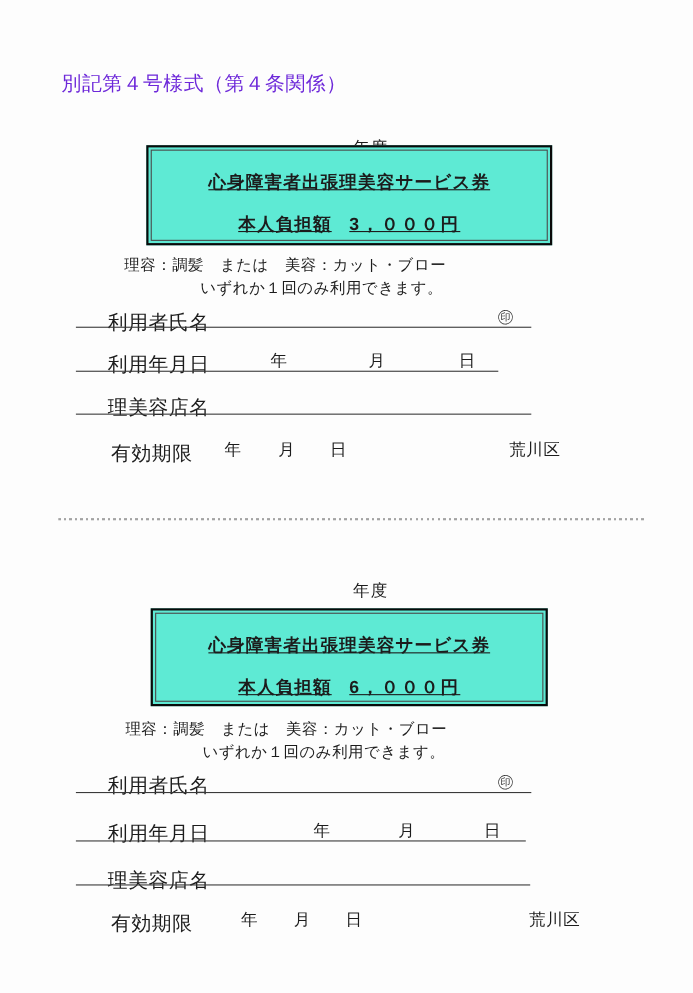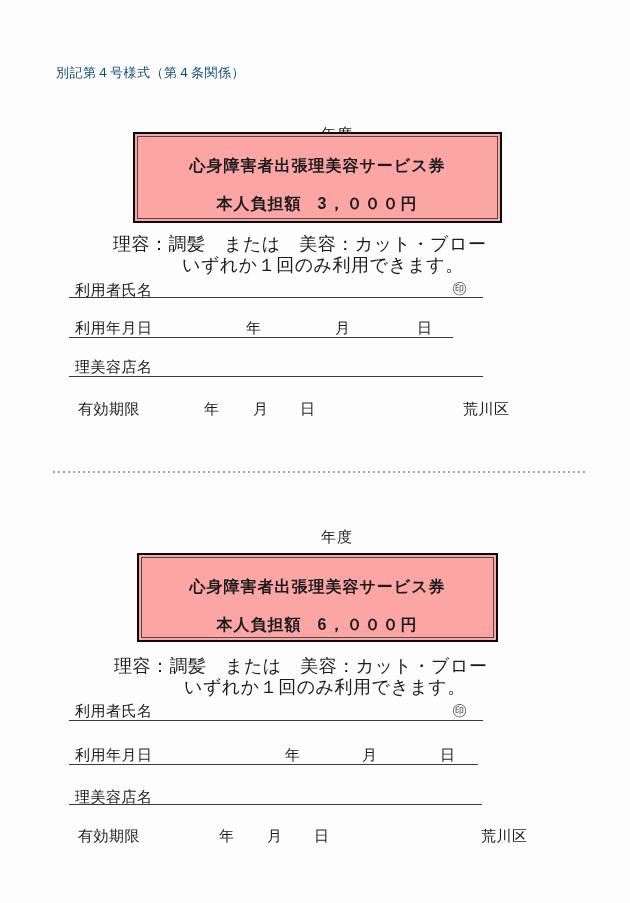--- a/index.html
+++ b/index.html
@@ -10,48 +10,49 @@
     margin:0 auto;
     background:#fdfdfd;
     color:#1c1c1c;
     font-family:"Liberation Sans","DejaVu Sans",sans-serif;
     overflow:hidden;
   }
   .abs { position:absolute; white-space:nowrap; }
 
   .note {
     font-family:"DejaVu Serif","Liberation Serif",serif;
-    font-size:13px; letter-spacing:0.5px; color:#0c4a6e;
+    font-size:18px; letter-spacing:0.5px; color:#6d28d9;
   }
   .nendo { font-size:15px; letter-spacing:1px;margin-top:24px; }
 
   .ticket-box {
     position:absolute;
     border:2px solid #0a0a0a;
-    background:#fca5a5;
+    background:#5eead4;
     padding:2px;
+    text-decoration:underline;
   }
   .ticket-inner {
     width:100%; height:100%;
     border:1px solid #4a4a4a;
     display:flex; flex-direction:column; align-items:center;
   }
   .ticket-title {
     margin-top:19px;
     font-size:16px; font-weight:bold; letter-spacing:1px;
   }
   .ticket-copay {
     margin-top:17px;
     font-size:16px; font-weight:bold; letter-spacing:1px;
     display:flex;
   }
   .copay-amount { margin-left:16px; letter-spacing:2px; }
 
-  .usage { font-size:18px; letter-spacing:0.5px; }
-  .flabel { font-size:15px; letter-spacing:0.5px; }
+  .usage { font-size:14px; letter-spacing:0.5px; }
+  .flabel { font-size:18px; letter-spacing:0.5px;margin-left:23px; }
   .unit { font-size:15px; }
   .issuer { font-size:15px; letter-spacing:0.5px; }
   .seal { font-size:15px; color:#2a2a2a; }
 
   .fline {
     position:absolute; height:1px; background:#3a3a3a;
   }
   .cutline {
     position:absolute; height:2px;
     background:repeating-linear-gradient(90deg,#a3a3a3 0 2px,transparent 2px 5px);

